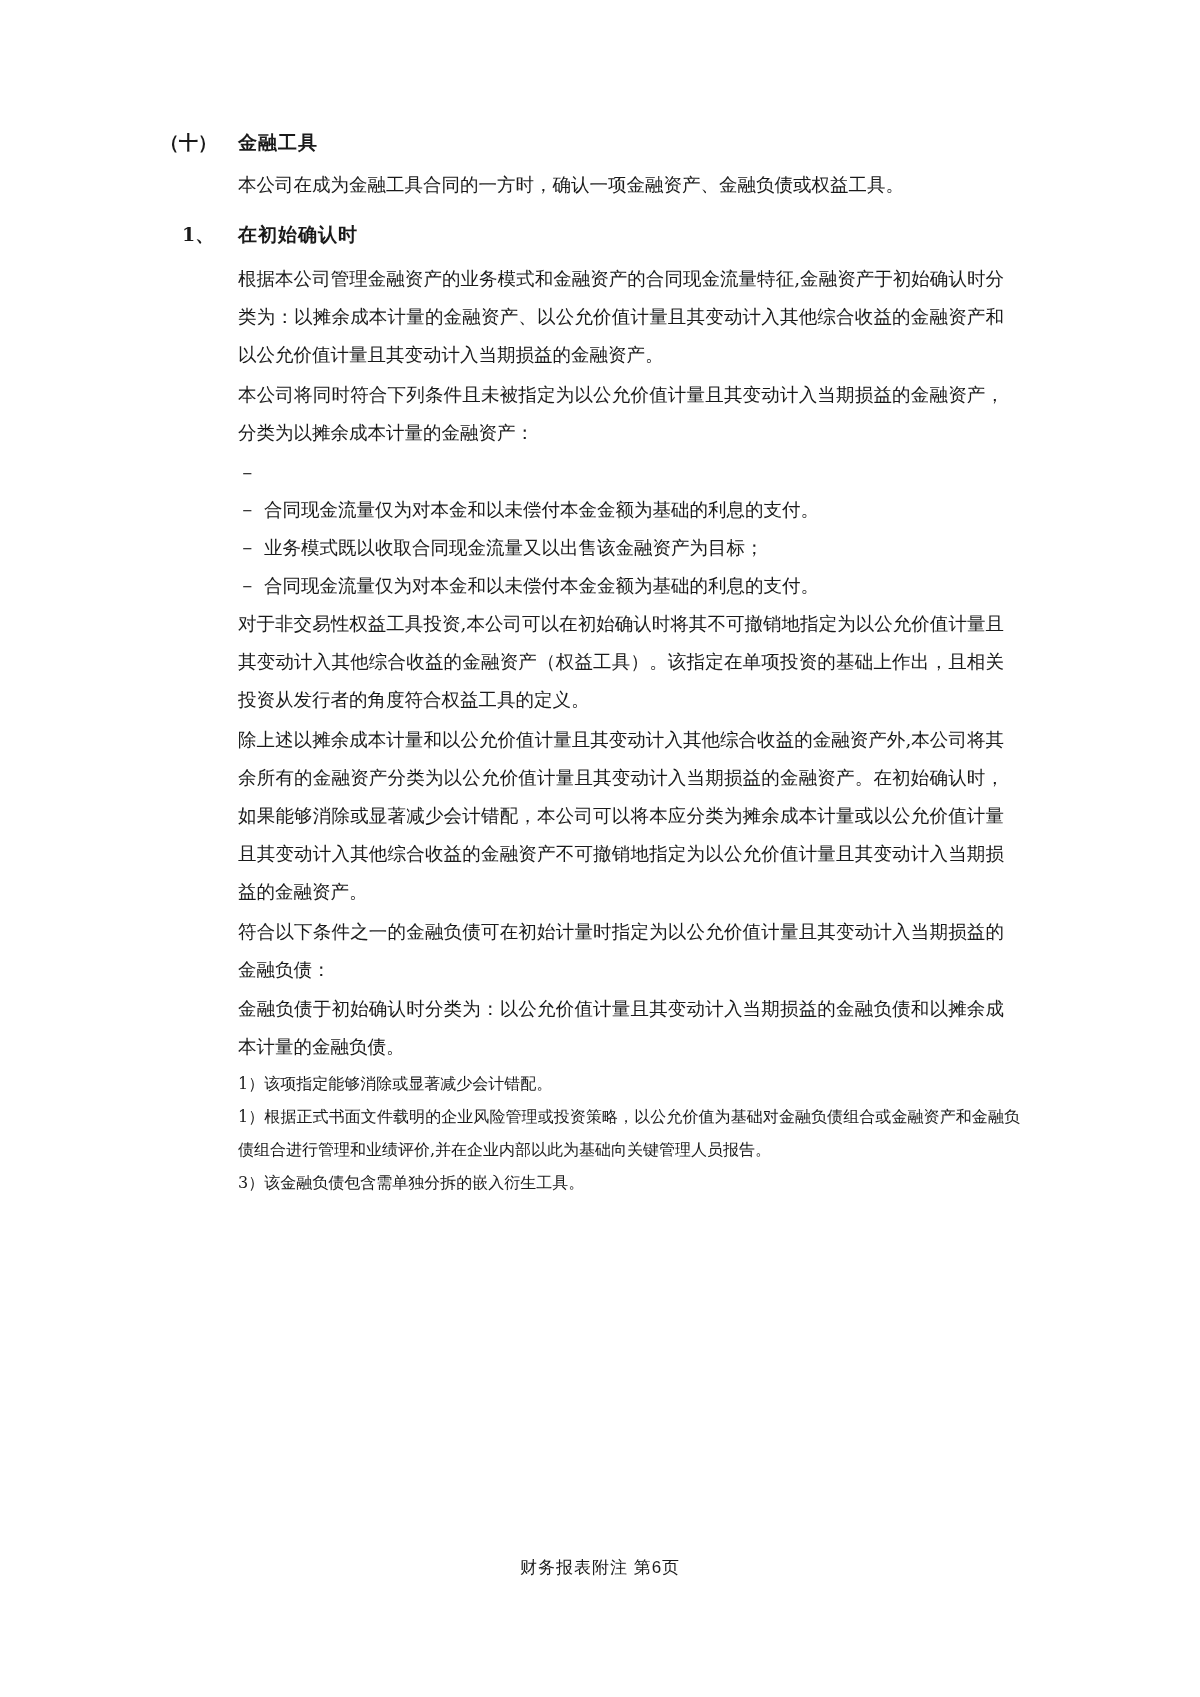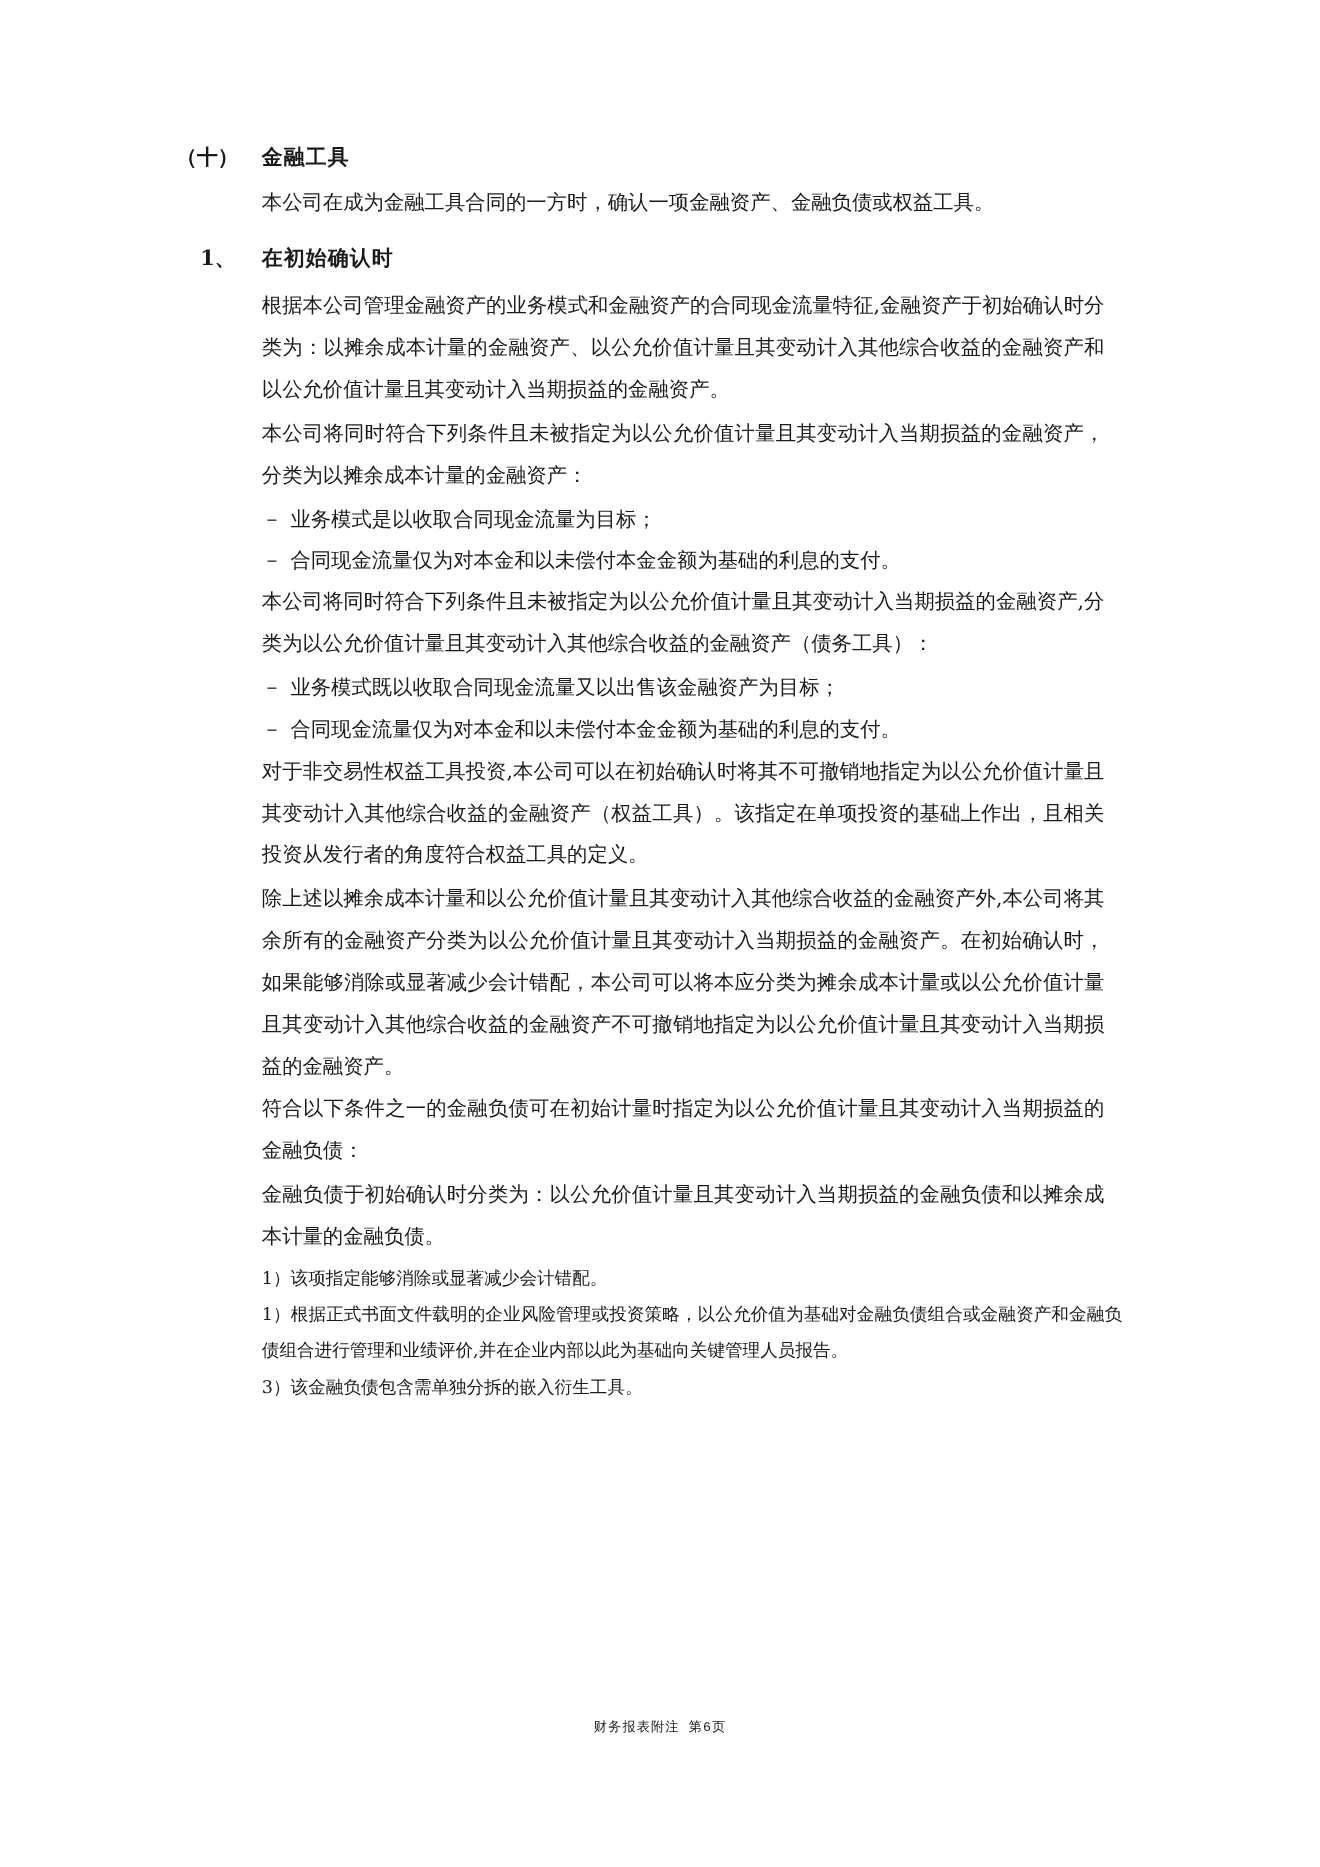--- a/index.html
+++ b/index.html
@@ -79,23 +79,23 @@
     padding-left: 78px;
     text-align: justify;
     margin: 0;
   }
   .footer {
     position: absolute;
     left: 0;
     right: 0;
     bottom: 118px;
     text-align: center;
-    font-size: 12px;
+    font-size: 17px;
     letter-spacing: 1px;
-    font-family: Liberation Mono, monospace;
+    font-family: Liberation Sans, sans-serif;
   }
 </style>
 </head>
 <body>
 
 <div class="page">
   <div class="content">
 
     <div class="heading-row">
       <span class="num">（十）</span>
@@ -107,28 +107,26 @@
     <div class="heading-row sub">
       <span class="num">1、</span>
       <span class="txt">在初始确认时</span>
     </div>
 
     <p class="para">根据本公司管理金融资产的业务模式和金融资产的合同现金流量特征,金融资产于初始确认时分类为：以摊余成本计量的金融资产、以公允价值计量且其变动计入其他综合收益的金融资产和以公允价值计量且其变动计入当期损益的金融资产。</p>
     <p class="para">本公司将同时符合下列条件且未被指定为以公允价值计量且其变动计入当期损益的金融资产，分类为以摊余成本计量的金融资产：</p>
 
     <div class="dash-item">
       <span class="dash">－</span>
-      <span class="dtxt">业务模式是以收取合同现金流量为目标；</span>
     </div>
     <div class="dash-item">
       <span class="dash">－</span>
       <span class="dtxt">合同现金流量仅为对本金和以未偿付本金金额为基础的利息的支付。</span>
     </div>
 
-    <p class="para">本公司将同时符合下列条件且未被指定为以公允价值计量且其变动计入当期损益的金融资产,分类为以公允价值计量且其变动计入其他综合收益的金融资产（债务工具）：</p>
 
     <div class="dash-item">
       <span class="dash">－</span>
       <span class="dtxt">业务模式既以收取合同现金流量又以出售该金融资产为目标；</span>
     </div>
     <div class="dash-item">
       <span class="dash">－</span>
       <span class="dtxt">合同现金流量仅为对本金和以未偿付本金金额为基础的利息的支付。</span>
     </div>
 

